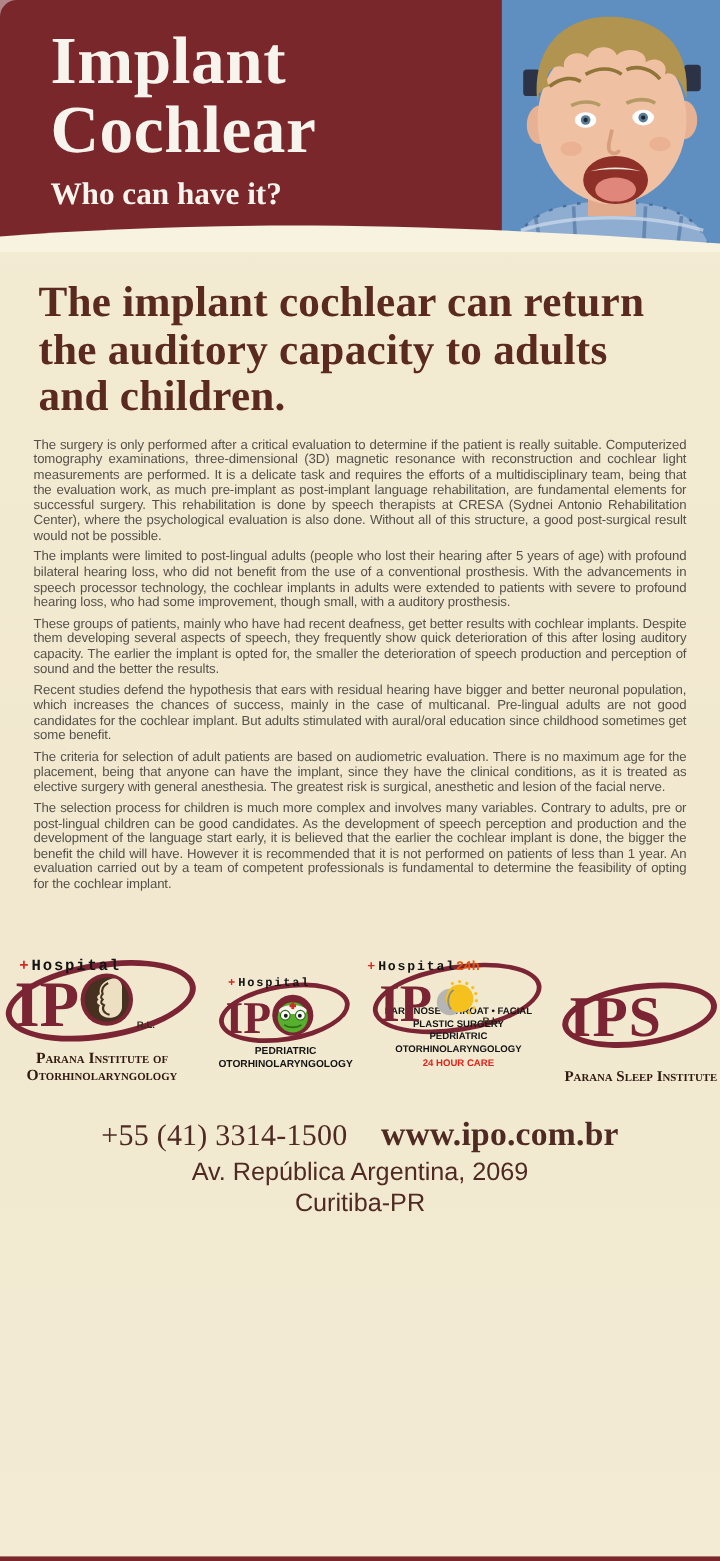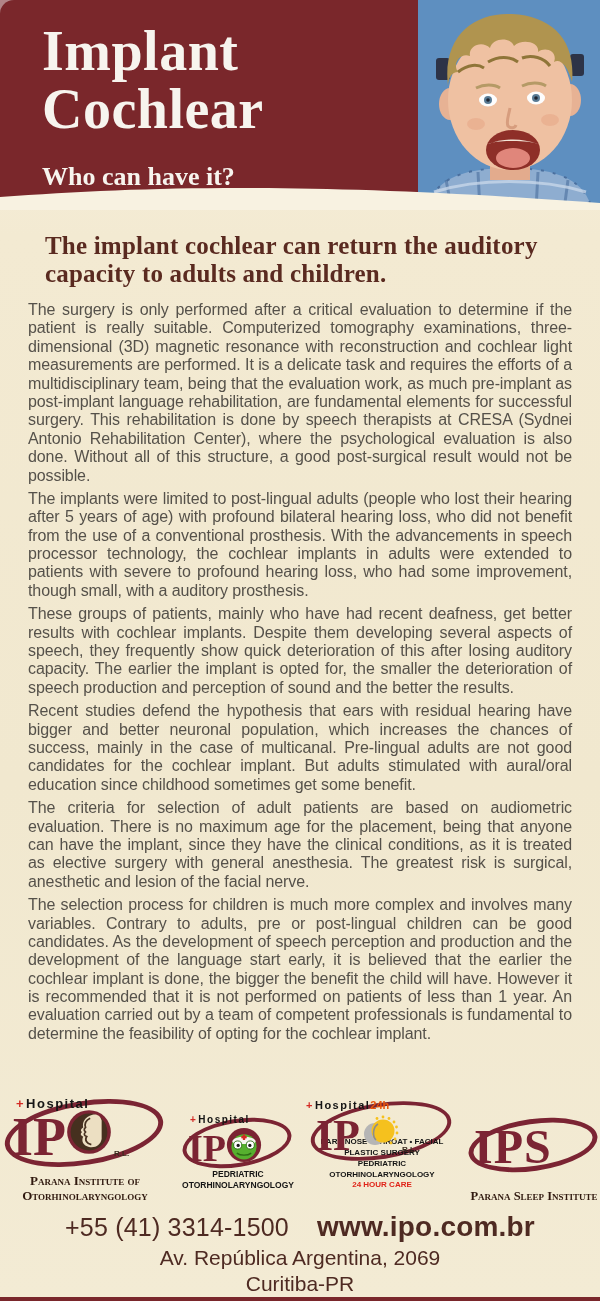--- a/index.html
+++ b/index.html
@@ -16,48 +16,48 @@
     position:relative; height:210px; background:#7a272b;
     border-top-left-radius:14px; overflow:hidden; z-index:1;
   }
   .header-titles { position:absolute; left:42px; top:22px; color:#f7f4ee; z-index:3; }
   .header-title {
     font-family:"Liberation Serif", serif; font-weight:bold;
     font-size:56px; line-height:1.04; letter-spacing:0.5px;
   }
   .header-subtitle {
     font-family:"Liberation Serif", serif; font-weight:bold;
-    font-size:26px; margin-top:24px;
+    font-size:26px; margin-top:9px;
   }
   .photo { position:absolute; right:0; top:0; width:182px; height:210px; z-index:2; }
   .curve { position:absolute; left:0; bottom:-1px; width:600px; height:30px; z-index:4; }
   
   .main { padding:16px 28px 0 28px; }
   .article-heading {
     font-family:"Liberation Serif", serif; font-weight:bold;
-    font-size:25px; line-height:1.1; color:#5a2a20;
-    margin:6px 0 14px 17px; letter-spacing:0.2px;
+    font-size:36px; line-height:1.1; color:#5a2a20;
+    margin:6px 0 14px 4px; letter-spacing:0.2px;
   }
   .body-paragraph {
-    font-size:16px; line-height:1.15; color:#55514a;
+    font-size:11px; line-height:1.15; color:#55514a;
     text-align:justify; text-justify:inter-word;
     margin-bottom:5px; letter-spacing:-0.1px;
   }
   
   .logos-row {
     margin-top:46px; padding:0 18px; height:114px;
     display:flex; align-items:flex-end; justify-content:center; gap:10px;
   }
   .logo { position:relative; flex:none; }
   .swoosh {
     position:absolute; border:5px solid #7b2433; border-radius:50%;
   }
   .hosp-line {
     position:absolute; font-weight:bold; color:#141414; letter-spacing:1.5px; z-index:3;
-    font-family:Liberation Sans, sans-serif;
+    font-family:Liberation Mono, monospace;
   }
   .hosp-plus { color:#d42a24; margin-right:1px; }
   .hosp-24h { color:#e8540a; letter-spacing:0; }
   .wordmark {
     position:absolute; font-family:"Liberation Serif", serif; font-weight:bold;
     color:#7b2433; z-index:2; display:flex; align-items:center; line-height:1;
   }
   .rl-text { font-size:8px; color:#3a2a1e; align-self:flex-end; margin:0 0 6px 2px; font-family:"Liberation Sans",sans-serif; font-weight:bold;}
   .o-circle { display:inline-block; }
   .logo-caption-serif {
@@ -88,23 +88,23 @@
   .logo-3 .hosp-line { top:0; left:0; font-size:11px; }
   .logo-3 .wordmark { top:13px; left:10px; font-size:44px; }
   .logo-3 .logo-caption-sans { font-size:8px; line-height:1.35; }
   
   .logo-4 { width:132px; height:90px; }
   .logo-4 .swoosh { left:0px; top:6px; width:130px; height:52px; transform:rotate(-8deg); }
   .logo-4 .wordmark { top:10px; left:6px; font-size:48px; letter-spacing:1px; }
   .logo-4 .logo-caption-serif { font-size:12.5px; }
   
   .contact { text-align:center; margin-top:8px; color:#4e2a22; }
-  .contact-line1 { display:flex; justify-content:center; align-items:baseline; gap:28px; }
+  .contact-line1 { display:flex; justify-content:center; align-items:baseline; gap:28px;font-family:Liberation Serif, serif; }
   .contact-phone { font-size:25px; font-weight:normal; letter-spacing:0.2px; }
-  .contact-site { font-size:28px; font-weight:bold; letter-spacing:0.2px; }
+  .contact-site { font-size:28px; font-weight:bold; letter-spacing:0.2px;margin-top:18px; }
   .contact-address { font-size:21px; margin-top:3px;text-align:center; }
   .contact-city { font-size:21px; margin-top:2px; }
   .bottom-bar { position:absolute; left:0; bottom:0; width:100%; height:4px; background:#7a272b; }
 </style>
 </head>
 <body>
 
 <div class="page">
 
   <div class="corner-patch"></div>

